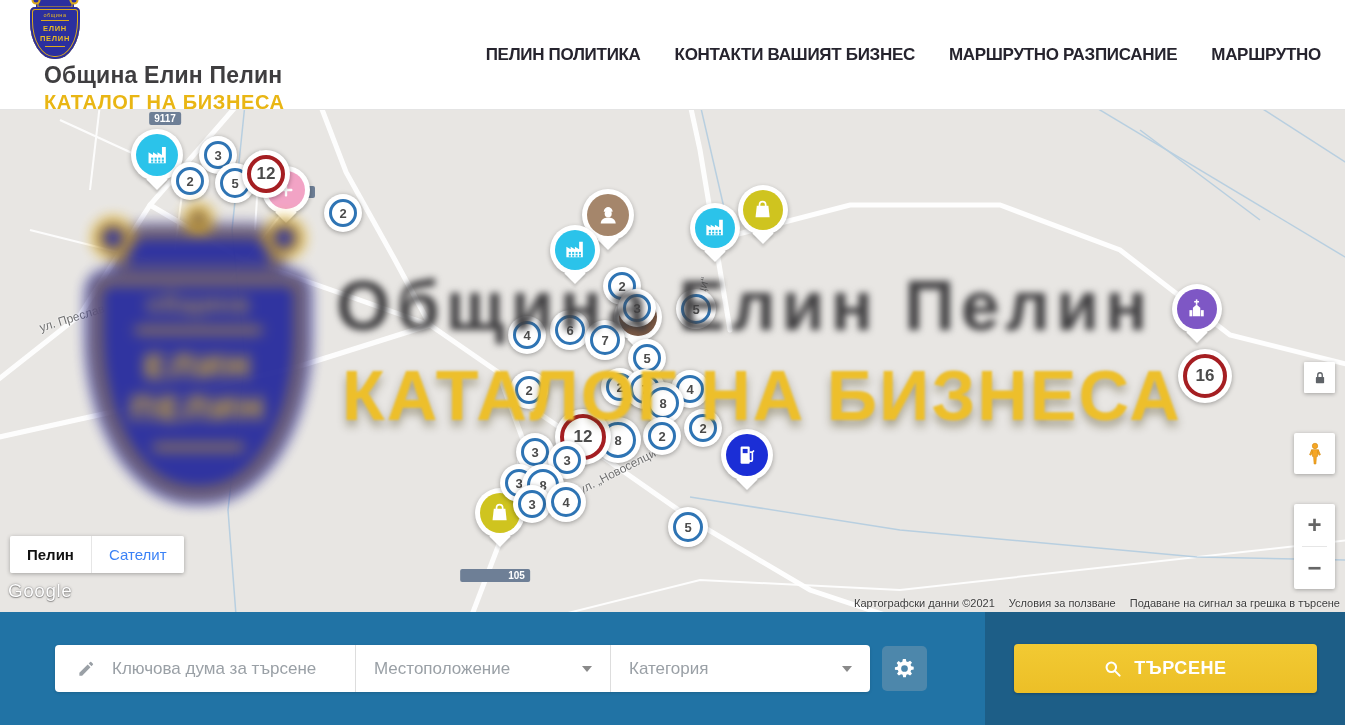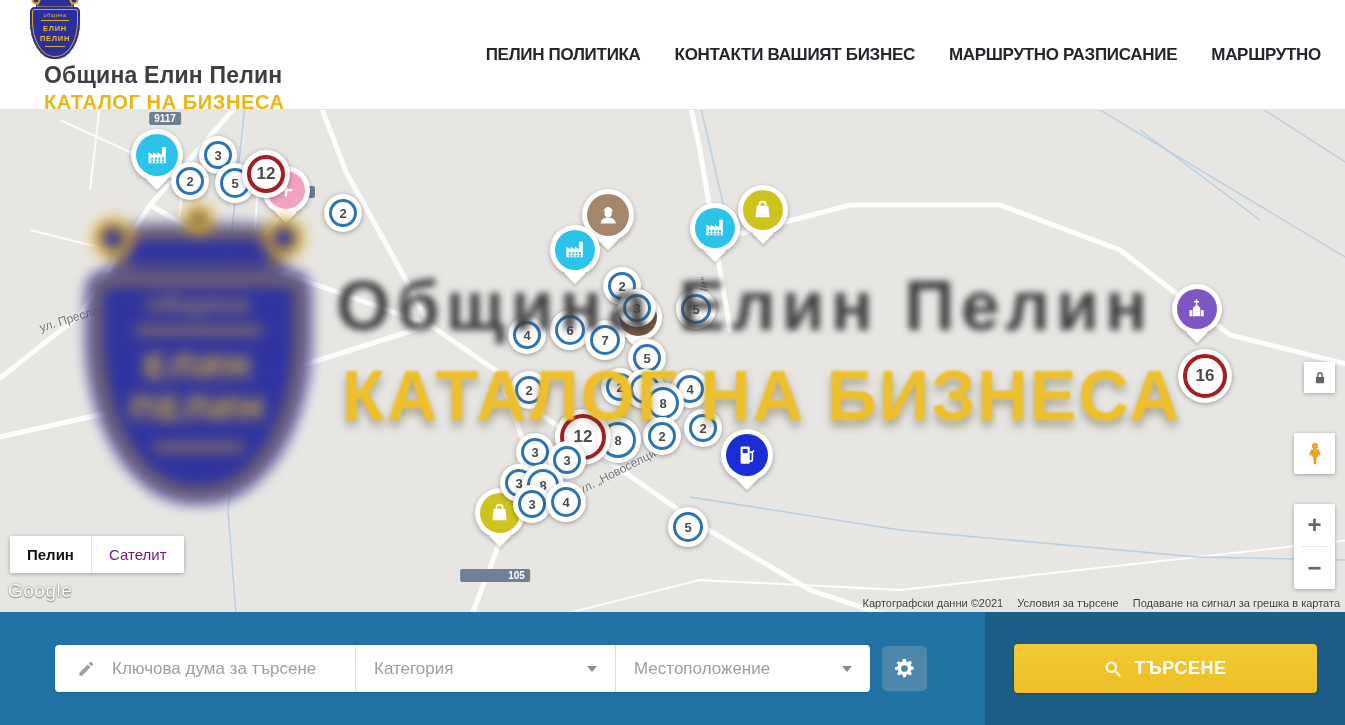--- a/index.html
+++ b/index.html
@@ -61,21 +61,21 @@
     transform:scale(2.25);transform-origin:0 0;filter:blur(3px);opacity:.97;}
   .wm-title{position:absolute;left:336px;top:156px;font-size:70px;font-weight:700;color:#414042;
     letter-spacing:6px;filter:blur(3.5px);white-space:nowrap;}
   .wm-subtitle{position:absolute;left:342px;top:246px;font-size:70px;font-weight:700;color:#edbf2b;
     letter-spacing:2px;filter:blur(1.2px);text-shadow:0 6px 10px rgba(60,50,0,.4);white-space:nowrap;}
 
   
   .maptype{position:absolute;left:10px;top:426px;z-index:6;display:flex;
     box-shadow:0 1px 4px rgba(0,0,0,.3);border-radius:2px;overflow:hidden;}
   .maptype button{height:37px;padding:0 17px;background:#fff;border:none;font-size:15px;
-    font-family:inherit;color:#701a75;cursor:pointer;}
+    font-family:inherit;color:#3b82f6;cursor:pointer;}
   .maptype button.active{font-weight:700;color:#111;}
   .maptype button + button{border-left:1px solid #e6e6e6;}
   .google-logo{position:absolute;left:8px;top:470px;z-index:6;font-size:19px;font-weight:500;
     color:#fff;letter-spacing:.5px;cursor:pointer;
     text-shadow:0 1px 1px rgba(0,0,0,.3),0 0 3px rgba(0,0,0,.25),0 0 1px rgba(0,0,0,.4);}
   .attribution{position:absolute;right:5px;bottom:3px;z-index:6;font-size:11px;color:#3c3c3c;
     display:flex;gap:14px;text-shadow:0 0 2px #fff;}
   .attribution a{color:#3c3c3c;text-decoration:none;cursor:pointer;}
   .lock-btn{position:absolute;left:1304px;top:252px;width:31px;height:31px;z-index:6;background:#fff;
     border:none;border-radius:1px;box-shadow:0 1px 4px rgba(0,0,0,.3);cursor:pointer;
@@ -448,22 +448,22 @@
 
   <div class="maptype">
     <button class="active">Пелин</button>
     <button>Сателит</button>
   </div>
 
   <div class="google-logo">Google</div>
 
   <div class="attribution">
     <span>Картографски данни ©2021</span>
-    <a>Условия за търсене</a>
-    <a>Подаване на сигнал за грешка в картата</a>
+    <a>Условия за ползване</a>
+    <a>Подаване на сигнал за грешка в търсене</a>
   </div>
 
   <button class="lock-btn">
     <svg viewBox="0 0 24 24">
       <rect x="6.5" y="10.5" width="11" height="8.5" rx="1" fill="#5f6368"></rect>
       <path d="M9 10.5V8a3 3 0 0 1 6 0v2.5" fill="none" stroke="#5f6368" stroke-width="1.8"></path>
     </svg>
   </button>
 
   <button class="pegman">
@@ -486,26 +486,26 @@
 
 <div class="bottombar">
   <div class="bb-left">
     <div class="search-panel">
       <div class="field keyword">
         <svg viewBox="0 0 24 24">
           <path fill="#9aa0a6" d="M3 17.5V21h3.5L17 10.5 13.5 7 3 17.5zM14.8 5.7l3.5 3.5 1.8-1.8c.4-.4.4-1 0-1.4l-2.1-2.1a1 1 0 0 0-1.4 0l-1.8 1.8z"></path>
         </svg>
         <input type="text" placeholder="Ключова дума за търсене" style="">
       </div>
+      <div class="field select loc">
+        <span class="sel-label">Местоположение</span>
+        <span class="caret"></span>
+      </div>
       <div class="field select cat">
         <span class="sel-label">Категория</span>
-        <span class="caret"></span>
-      </div>
-      <div class="field select loc">
-        <span class="sel-label">Местоположение</span>
         <span class="caret"></span>
       </div>
     </div>
     <button class="gear-btn">
       <svg viewBox="0 0 24 24">
         <path fill="#fff" fill-rule="evenodd" d="M10.6 2h2.8l.5 2.6 1.7.7 2.2-1.5 2 2-1.5 2.2.7 1.7 2.6.5v2.8l-2.6.5-.7 1.7 1.5 2.2-2 2-2.2-1.5-1.7.7-.5 2.6h-2.8l-.5-2.6-1.7-.7-2.2 1.5-2-2 1.5-2.2-.7-1.7L2 13.4v-2.8l2.6-.5.7-1.7L3.8 6.2l2-2 2.2 1.5 1.7-.7.5-2.6z M12 15.5a3.5 3.5 0 1 1 0-7 3.5 3.5 0 0 1 0 7z"></path>
       </svg>
     </button>
   </div>
   <div class="bb-right">

